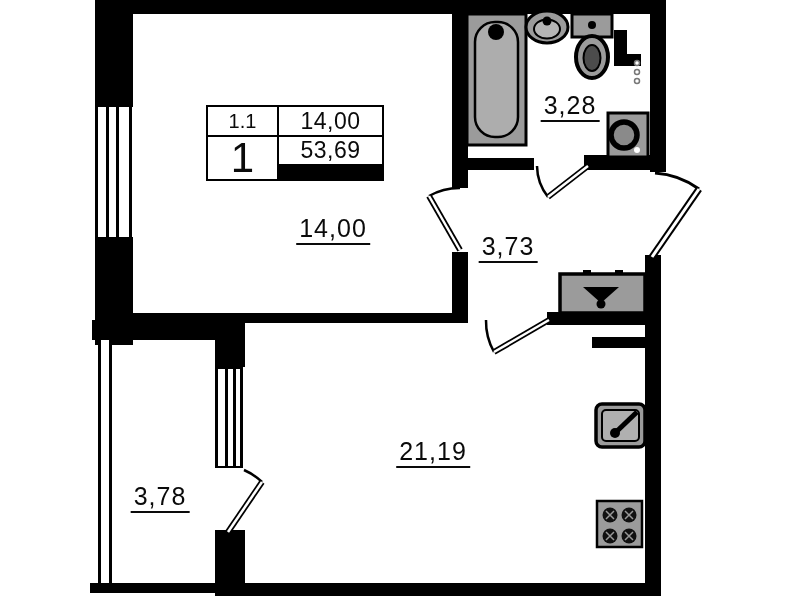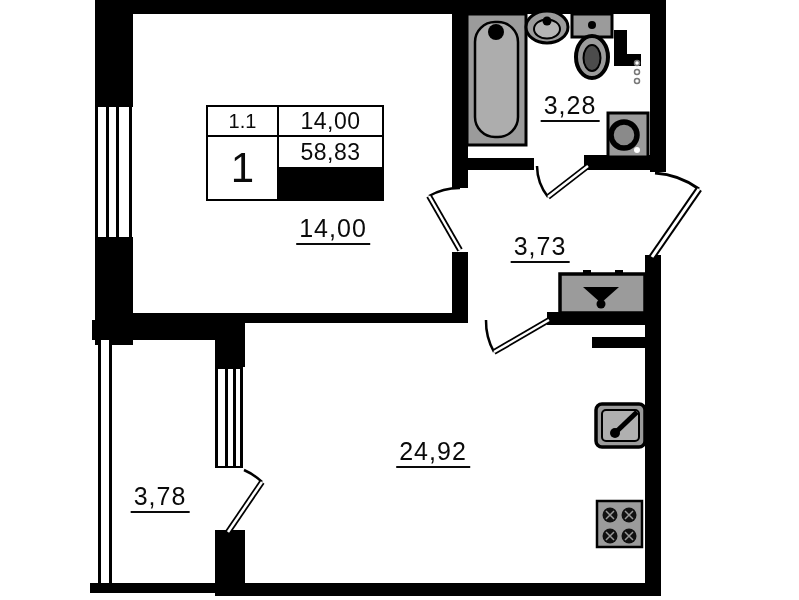--- a/index.html
+++ b/index.html
@@ -6,21 +6,21 @@
   body{width:799px;height:600px;overflow:hidden;font-family:"Liberation Sans",sans-serif;}
   .plan{position:relative;width:799px;height:600px;background:#fff;}
   .wall{position:absolute;background:#000;}
   .win{position:absolute;background:#fff;border-left:3px solid #000;border-right:3px solid #000;box-sizing:border-box;}
   .win .wl{position:absolute;top:0;bottom:0;width:2.5px;background:#000;}
   .win.h-cap{border-top:2px solid #000;border-bottom:2px solid #000;}
   .thinwall{position:absolute;background:#fff;border-left:3px solid #000;border-right:3px solid #000;box-sizing:border-box;}
   .area-label{position:absolute;transform:translateX(-50%);font-size:25px;letter-spacing:1px;color:#0a0a0a;border-bottom:2.5px solid #0a0a0a;padding:0 3px 2px 3px;white-space:nowrap;line-height:1.05;}
   .svg-layer{position:absolute;left:0;top:0;pointer-events:none;}
   
-  .info-table{position:absolute;left:206px;top:105px;width:178px;height:96px;background:#000;display:grid;grid-template-columns:69px 1fr;grid-template-rows:28px 1fr 1fr;gap:2px;padding:2px;box-sizing:border-box;}
+  .info-table{position:absolute;left:206px;top:105px;width:178px;height:76px;background:#000;display:grid;grid-template-columns:69px 1fr;grid-template-rows:28px 1fr 1fr;gap:2px;padding:2px;box-sizing:border-box;}
   .info-table .cell{background:#fff;display:flex;align-items:center;justify-content:center;color:#0a0a0a;}
   .cell.c-unit{font-size:20px;}
   .cell.c-val{font-size:23px;letter-spacing:0.5px;}
   .cell.c-one{grid-row:2 / span 2;font-size:42px;}
 </style>
 </head>
 <body>
 
 <div class="plan">
 
@@ -142,22 +142,22 @@
       <path d="M244,470 A62,62 0 0 1 262,482" stroke="#000" stroke-width="2.5"></path>
       <line x1="228" y1="532" x2="262" y2="482" stroke="#000" stroke-width="6"></line>
       <line x1="228" y1="532" x2="262" y2="482" stroke="#fff" stroke-width="2.5"></line>
     </g>
   </svg>
 
   <div class="info-table">
     <div class="cell c-unit">1.1</div>
     <div class="cell c-val">14,00</div>
     <div class="cell c-one">1</div>
-    <div class="cell c-val">58,83</div>
+    <div class="cell c-val">53,69</div>
   </div>
 
   <div class="area-label" style="left:333px;top:215px;">14,00</div>
   <div class="area-label" style="left:570px;top:92px;">3,28</div>
-  <div class="area-label" style="left:540px;top:233px;">3,73</div>
-  <div class="area-label" style="left:433px;top:438px;">24,92</div>
+  <div class="area-label" style="left:508px;top:233px;">3,73</div>
+  <div class="area-label" style="left:433px;top:438px;">21,19</div>
   <div class="area-label" style="left:160px;top:483px;">3,78</div>
 
 </div>
 
 </body></html>

